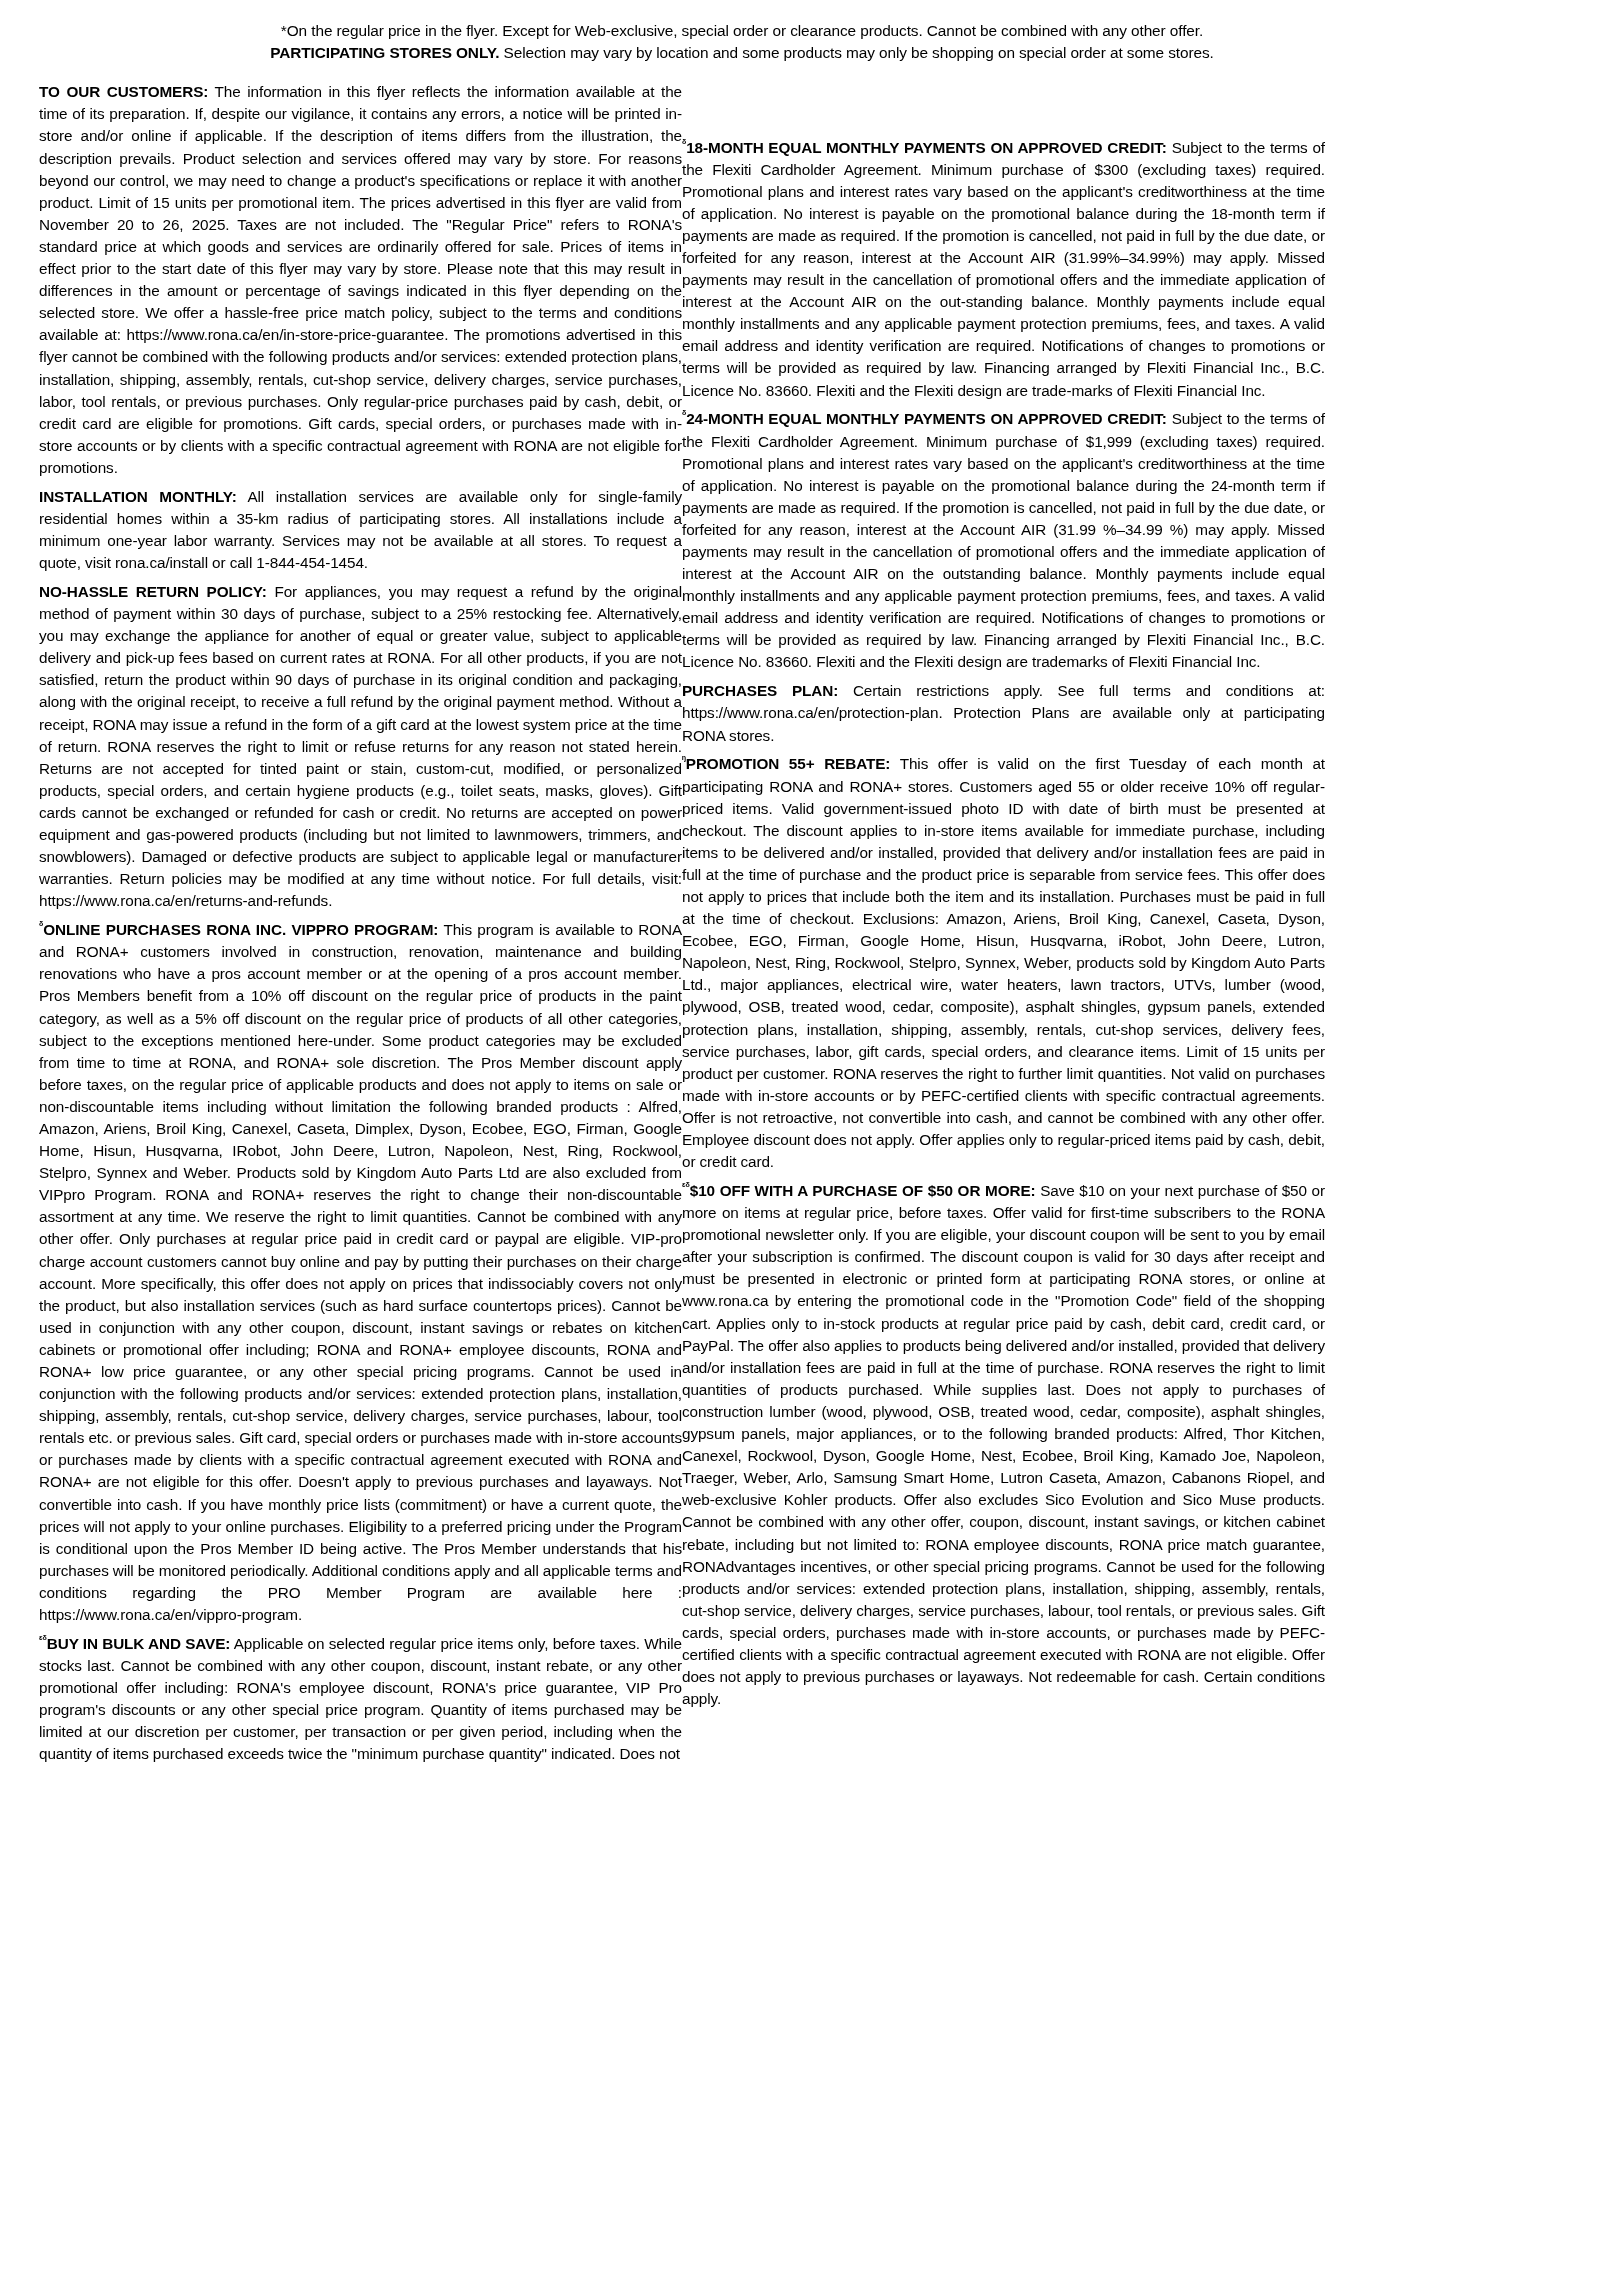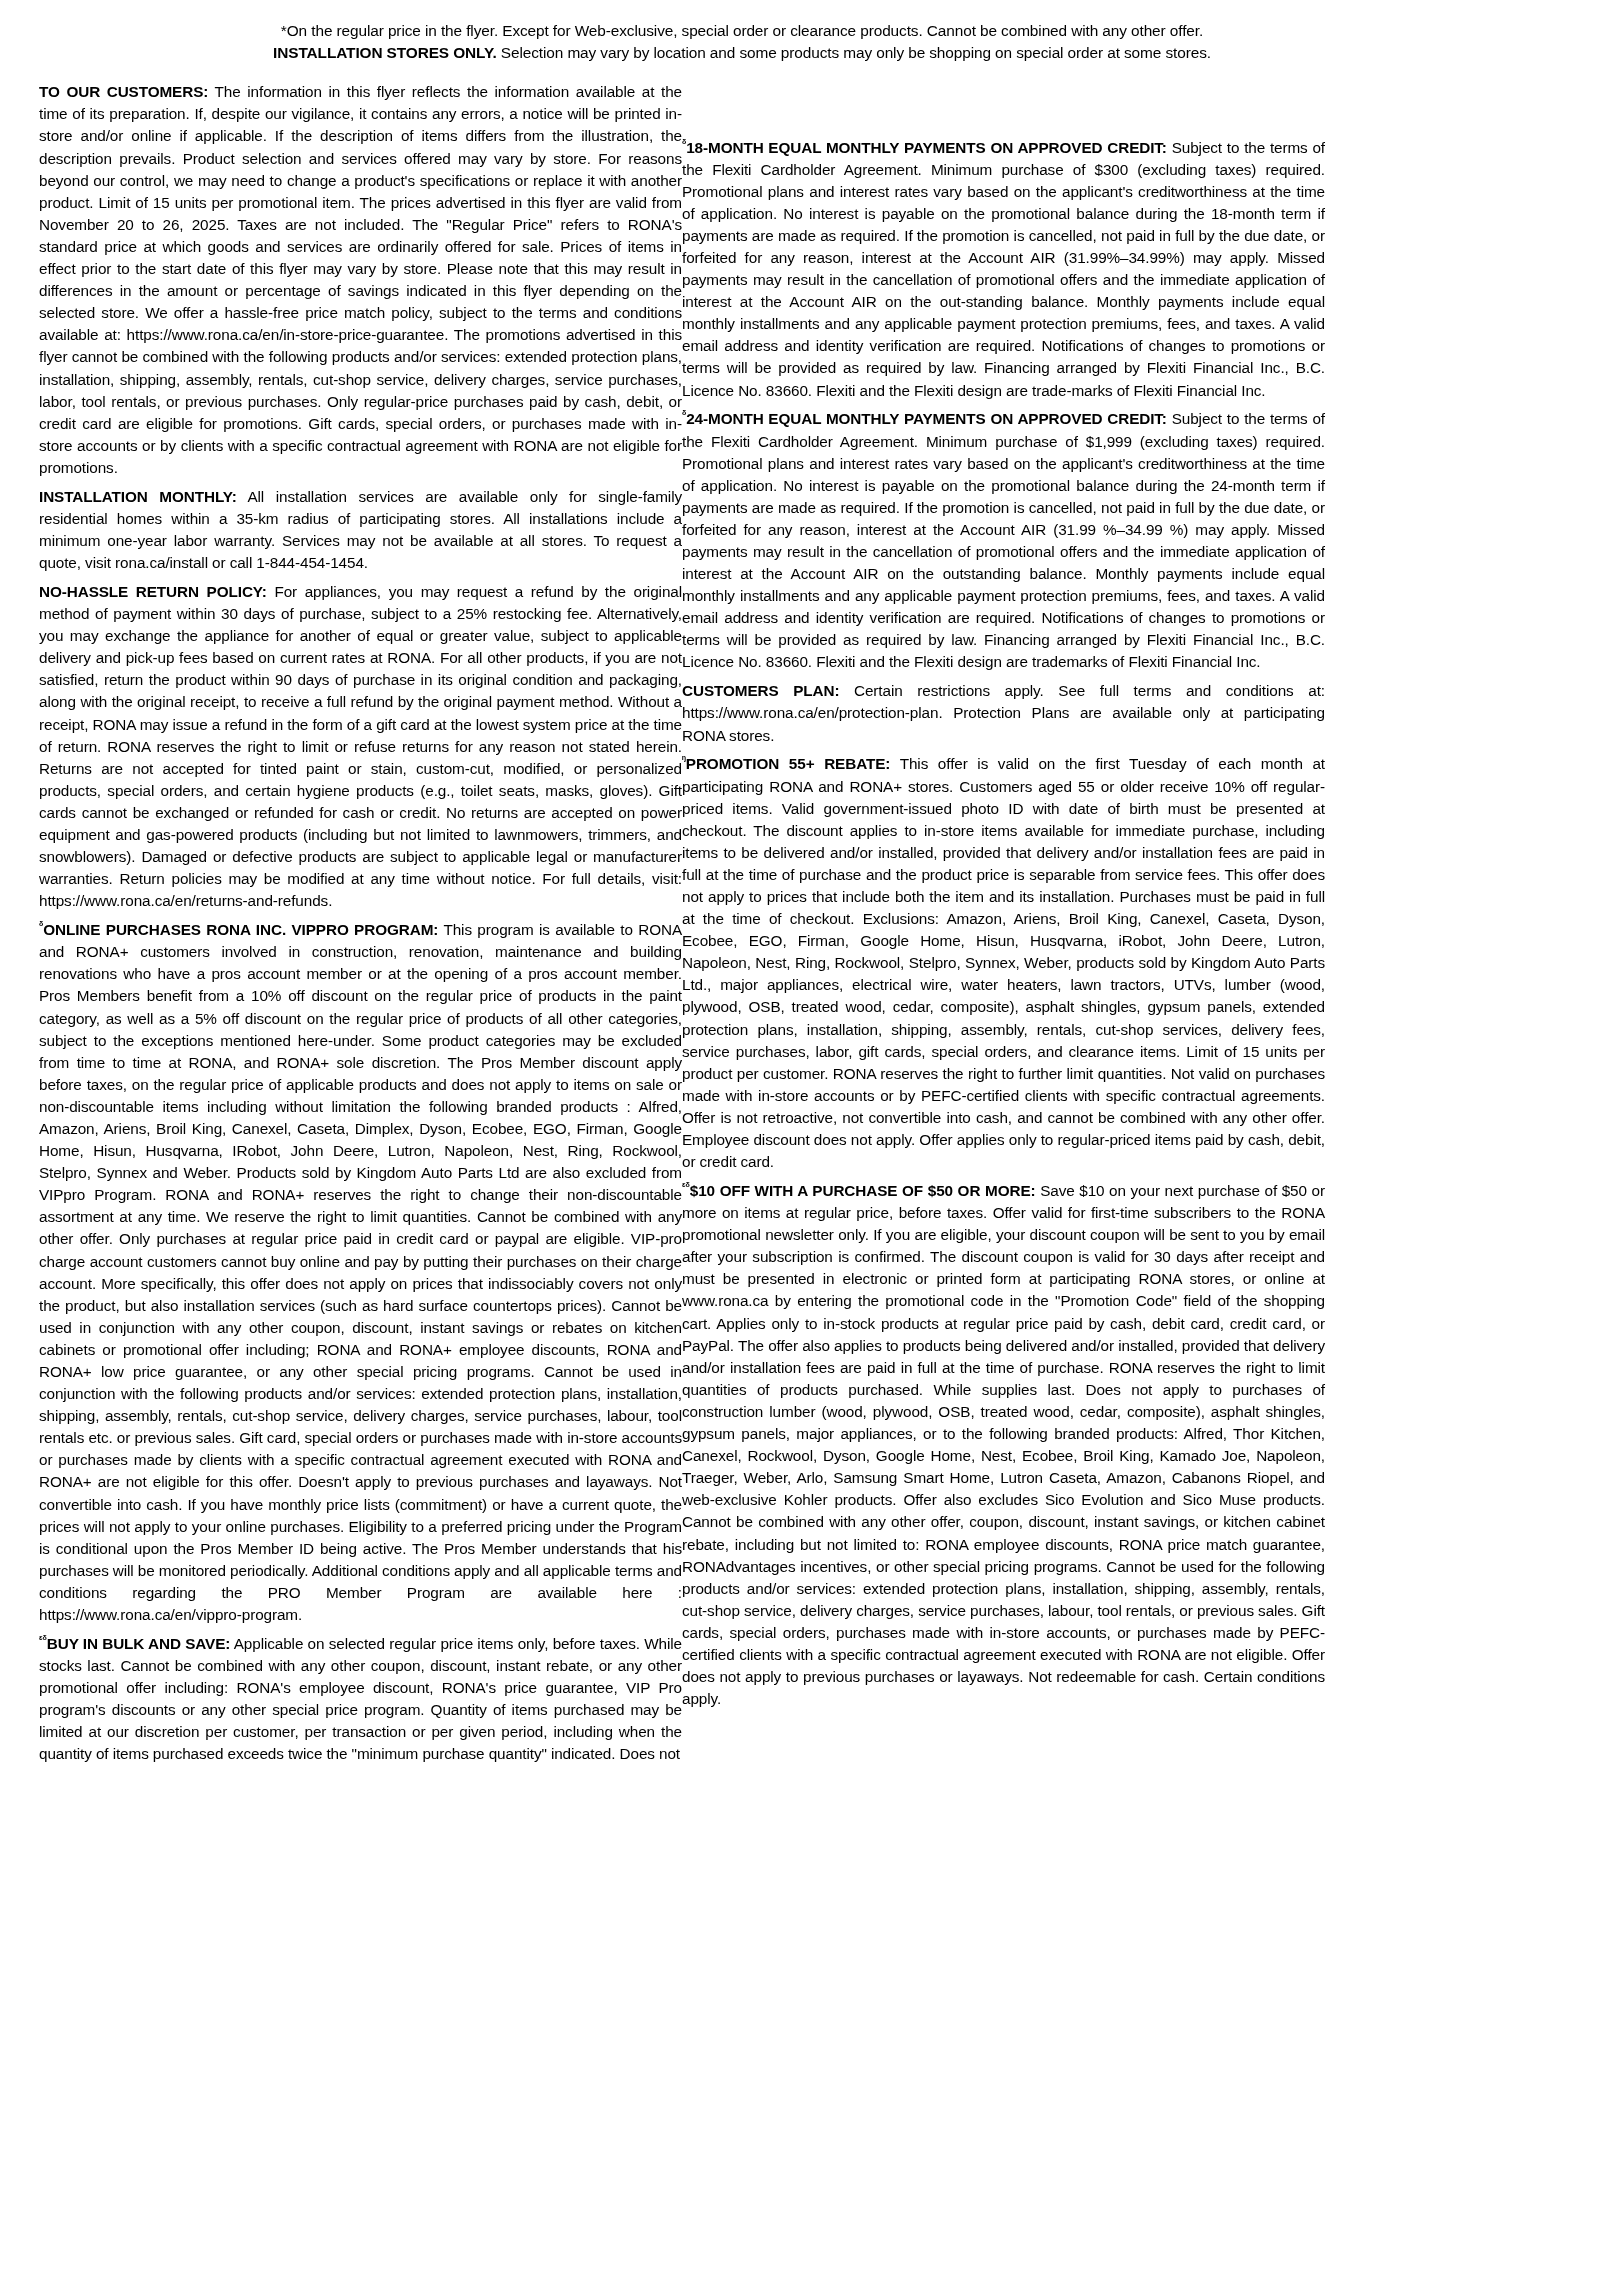--- a/index.html
+++ b/index.html
@@ -61,34 +61,34 @@
     line-height: 0;
   }
 </style>
 </head>
 <body>
 
 <div class="page">
 
   <div class="header">
     <div>*On the regular price in the flyer. Except for Web-exclusive, special order or clearance products. Cannot be combined with any other offer.</div>
-    <div><b>INSTALLATION STORES ONLY.</b><span> Selection may vary by location and some products may only be shopping on special order at some stores.</span></div>
+    <div><b>PARTICIPATING STORES ONLY.</b><span> Selection may vary by location and some products may only be shopping on special order at some stores.</span></div>
   </div>
 
   <div class="columns">
     <div class="col" id="col-left">
         <p class="blk"><span class="lead">TO OUR CUSTOMERS:</span><span> The information in this flyer reflects the information available at the time of its preparation. If, despite our vigilance, it contains any errors, a notice will be printed in-store and/or online if applicable. If the description of items differs from the illustration, the description prevails. Product selection and services offered may vary by store. For reasons beyond our control, we may need to change a product's specifications or replace it with another product. Limit of 15 units per promotional item. The prices advertised in this flyer are valid from  November 20 to 26, 2025. Taxes are not included. The "Regular Price" refers to RONA's standard price at which goods and services are ordinarily offered for sale. Prices of items in effect prior to the start date of this flyer may vary by store. Please note that this may result in differences in the amount or percentage of savings indicated in this flyer depending on the selected store. We offer a hassle-free price match policy, subject to the terms and conditions available at: https://www.rona.ca/en/in-store-price-guarantee. The promotions advertised in this flyer cannot be combined with the following products and/or services: extended protection plans, installation, shipping, assembly, rentals, cut-shop service, delivery charges, service purchases, labor, tool rentals, or previous purchases. Only regular-price purchases paid by cash, debit, or credit card are eligible for promotions. Gift cards, special orders, or purchases made with in-store accounts or by clients with a specific contractual agreement with RONA are not eligible for promotions.</span></p>
         <p class="blk"><span class="lead">INSTALLATION MONTHLY:</span><span> All installation services are available only for single-family residential homes within a 35-km radius of participating stores. All installations include a minimum one-year labor warranty. Services may not be available at all stores. To request a quote, visit rona.ca/install or call 1-844-454-1454.</span></p>
         <p class="blk"><span class="lead">NO-HASSLE RETURN POLICY:</span><span> For appliances, you may request a refund by the original method of payment within 30 days of purchase, subject to a 25% restocking fee. Alternatively, you may exchange the appliance for another of equal or greater value, subject to applicable delivery and pick-up fees based on current rates at RONA. For all other products, if you are not satisfied, return the product within 90 days of purchase in its original condition and packaging, along with the original receipt, to receive a full refund by the original payment method. Without a receipt, RONA may issue a refund in the form of a gift card at the lowest system price at the time of return. RONA reserves the right to limit or refuse returns for any reason not stated herein. Returns are not accepted for tinted paint or stain, custom-cut, modified, or personalized products, special orders, and certain hygiene products (e.g., toilet seats, masks, gloves). Gift cards cannot be exchanged or refunded for cash or credit. No returns are accepted on power equipment and gas-powered products (including but not limited to lawnmowers, trimmers, and snowblowers). Damaged or defective products are subject to applicable legal or manufacturer warranties. Return policies may be modified at any time without notice. For full details, visit: https://www.rona.ca/en/returns-and-refunds.</span></p>
         <p class="blk"><sup class="marker">ᵟ</sup><span class="lead">ONLINE PURCHASES RONA INC. VIPPRO PROGRAM:</span><span> This program is available to RONA and RONA+ customers involved in construction, renovation, maintenance and building renovations who have a pros account member or at the opening of a pros account member. Pros Members benefit from a 10% off discount on the regular price of products in the paint category, as well as a 5% off discount on the regular price of products of all other categories, subject to the exceptions mentioned here-under. Some product categories may be excluded from time to time at RONA, and RONA+ sole discretion. The Pros Member discount apply before taxes, on the regular price of applicable products and does not apply to items on sale or non-discountable items including without limitation the following branded products : Alfred, Amazon, Ariens, Broil King, Canexel, Caseta, Dimplex, Dyson, Ecobee, EGO, Firman, Google Home, Hisun, Husqvarna, IRobot, John Deere, Lutron, Napoleon, Nest, Ring, Rockwool, Stelpro, Synnex and Weber. Products sold by Kingdom Auto Parts Ltd are also excluded from VIPpro Program. RONA and RONA+ reserves the right to change their non-discountable assortment at any time. We reserve the right to limit quantities. Cannot be combined with any other offer. Only purchases at regular price paid in credit card or paypal are eligible. VIP-pro charge account customers cannot buy online and pay by putting their purchases on their charge account. More specifically, this offer does not apply on prices that indissociably covers not only the product, but also installation services (such as hard surface countertops prices). Cannot be used in conjunction with any other coupon, discount, instant savings or rebates on kitchen cabinets or promotional offer including; RONA and RONA+ employee discounts, RONA and RONA+ low price guarantee, or any other special pricing programs. Cannot be used in conjunction with the following products and/or services: extended protection plans, installation, shipping, assembly, rentals, cut-shop service, delivery charges, service purchases, labour, tool rentals etc. or previous sales. Gift card, special orders or purchases made with in-store accounts or purchases made by clients with a specific contractual agreement executed with RONA and RONA+ are not eligible for this offer. Doesn't apply to previous purchases and layaways. Not convertible into cash. If you have monthly price lists (commitment) or have a current quote, the prices will not apply to your online purchases. Eligibility to a preferred pricing under the Program is conditional upon the Pros Member ID being active. The Pros Member understands that his purchases will be monitored periodically. Additional conditions apply and all applicable terms and conditions regarding the PRO Member Program are available here : https://www.rona.ca/en/vippro-program.</span></p>
         <p class="blk"><sup class="marker">ᵋᵟ</sup><span class="lead">BUY IN BULK AND SAVE:</span><span> Applicable on selected regular price items only, before taxes. While stocks last. Cannot be combined with any other coupon, discount, instant rebate, or any other promotional offer including: RONA's employee discount, RONA's price guarantee, VIP Pro program's discounts or any other special price program. Quantity of items purchased may be limited at our discretion per customer, per transaction or per given period, including when the quantity of items purchased exceeds twice the "minimum purchase quantity" indicated.  Does not</span></p>
       </div>
     <div class="col" id="col-right">
         <p class="blk"><sup class="marker">ᵟ</sup><span class="lead">18-MONTH EQUAL MONTHLY PAYMENTS ON APPROVED CREDIT:</span><span> Subject to the terms of the Flexiti Cardholder Agreement. Minimum purchase of $300 (excluding taxes) required. Promotional plans and interest rates vary based on the applicant's creditworthiness at the time of application. No interest is payable on the promotional balance during the 18-month term if payments are made as required. If the promotion is cancelled, not paid in full by the due date, or forfeited for any reason, interest at the Account AIR (31.99%–34.99%) may apply. Missed payments may result in the cancellation of promotional offers and the immediate application of interest at the Account AIR on the out-standing balance. Monthly payments include equal monthly installments and any applicable payment protection premiums, fees, and taxes. A valid email address and identity verification are required. Notifications of changes to promotions or terms will be provided as required by law. Financing arranged by Flexiti Financial Inc., B.C. Licence No. 83660. Flexiti and the Flexiti design are trade-marks of Flexiti Financial Inc.</span></p>
         <p class="blk"><sup class="marker">ᵟ</sup><span class="lead">24-MONTH EQUAL MONTHLY PAYMENTS ON APPROVED CREDIT:</span><span> Subject to the terms of the Flexiti Cardholder Agreement. Minimum purchase of $1,999 (excluding taxes) required. Promotional plans and interest rates vary based on the applicant's creditworthiness at the time of application. No interest is payable on the promotional balance during the 24-month term if payments are made as required. If the promotion is cancelled, not paid in full by the due date, or forfeited for any reason, interest at the Account AIR (31.99 %–34.99 %) may apply. Missed payments may result in the cancellation of promotional offers and the immediate application of interest at the Account AIR on the outstanding balance. Monthly payments include equal monthly installments and any applicable payment protection premiums, fees, and taxes. A valid email address and identity verification are required. Notifications of changes to promotions or terms will be provided as required by law. Financing arranged by Flexiti Financial Inc., B.C. Licence No. 83660. Flexiti and the Flexiti design are trademarks of Flexiti Financial Inc.</span></p>
-        <p class="blk"><span class="lead">CUSTOMERS PLAN:</span><span> Certain restrictions apply. See full terms and conditions at: https://www.rona.ca/en/protection-plan. Protection Plans are available only at participating RONA stores.</span></p>
+        <p class="blk"><span class="lead">PURCHASES PLAN:</span><span> Certain restrictions apply. See full terms and conditions at: https://www.rona.ca/en/protection-plan. Protection Plans are available only at participating RONA stores.</span></p>
         <p class="blk"><sup class="marker">ᵑ</sup><span class="lead">PROMOTION 55+ REBATE:</span><span> This offer is valid on the first Tuesday of each month at participating RONA and RONA+ stores. Customers aged 55 or older receive 10% off regular-priced items. Valid government-issued photo ID with date of birth must be presented at checkout. The discount applies to in-store items available for immediate purchase, including items to be delivered and/or installed, provided that delivery and/or installation fees are paid in full at the time of purchase and the product price is separable from service fees. This offer does not apply to prices that include both the item and its installation. Purchases must be paid in full at the time of checkout. Exclusions: Amazon, Ariens, Broil King, Canexel, Caseta, Dyson, Ecobee, EGO, Firman, Google Home, Hisun, Husqvarna, iRobot, John Deere, Lutron, Napoleon, Nest, Ring, Rockwool, Stelpro, Synnex, Weber, products sold by Kingdom Auto Parts Ltd., major appliances, electrical wire, water heaters, lawn tractors, UTVs, lumber (wood, plywood, OSB, treated wood, cedar, composite), asphalt shingles, gypsum panels, extended protection plans, installation, shipping, assembly, rentals, cut-shop services, delivery fees, service purchases, labor, gift cards, special orders, and clearance items. Limit of 15 units per product per customer. RONA reserves the right to further limit quantities. Not valid on purchases made with in-store accounts or by PEFC-certified clients with specific contractual agreements. Offer is not retroactive, not convertible into cash, and cannot be combined with any other offer. Employee discount does not apply. Offer applies only to regular-priced items paid by cash, debit, or credit card.</span></p>
         <p class="blk"><sup class="marker">ᵋᵟ</sup><span class="lead">$10 OFF WITH A PURCHASE OF $50 OR MORE:</span><span> Save $10 on your next purchase of $50 or more on items at regular price, before taxes. Offer valid for first-time subscribers to the RONA promotional newsletter only. If you are eligible, your discount coupon will be sent to you by email after your subscription is confirmed. The discount coupon is valid for 30 days after receipt and must be presented in electronic or printed form at participating RONA stores, or online at www.rona.ca by entering the promotional code in the "Promotion Code" field of the shopping cart. Applies only to in-stock products at regular price paid by cash, debit card, credit card, or PayPal. The offer also applies to products being delivered and/or installed, provided that delivery and/or installation fees are paid in full at the time of purchase. RONA reserves the right to limit quantities of products purchased. While supplies last. Does not apply to purchases of construction lumber (wood, plywood, OSB, treated wood, cedar, composite), asphalt shingles, gypsum panels, major appliances, or to the following branded products: Alfred, Thor Kitchen, Canexel, Rockwool, Dyson, Google Home, Nest, Ecobee, Broil King, Kamado Joe, Napoleon, Traeger, Weber, Arlo, Samsung Smart Home, Lutron Caseta, Amazon, Cabanons Riopel, and web-exclusive Kohler products. Offer also excludes Sico Evolution and Sico Muse products. Cannot be combined with any other offer, coupon, discount, instant savings, or kitchen cabinet rebate, including but not limited to: RONA employee discounts, RONA price match guarantee, RONAdvantages incentives, or other special pricing programs. Cannot be used for the following products and/or services: extended protection plans, installation, shipping, assembly, rentals, cut-shop service, delivery charges, service purchases, labour, tool rentals, or previous sales. Gift cards, special orders, purchases made with in-store accounts, or purchases made by PEFC-certified clients with a specific contractual agreement executed with RONA are not eligible. Offer does not apply to previous purchases or layaways. Not redeemable for cash. Certain conditions apply.</span></p>
       </div>
   </div>
 
 </div>
 
 
 </body></html>

